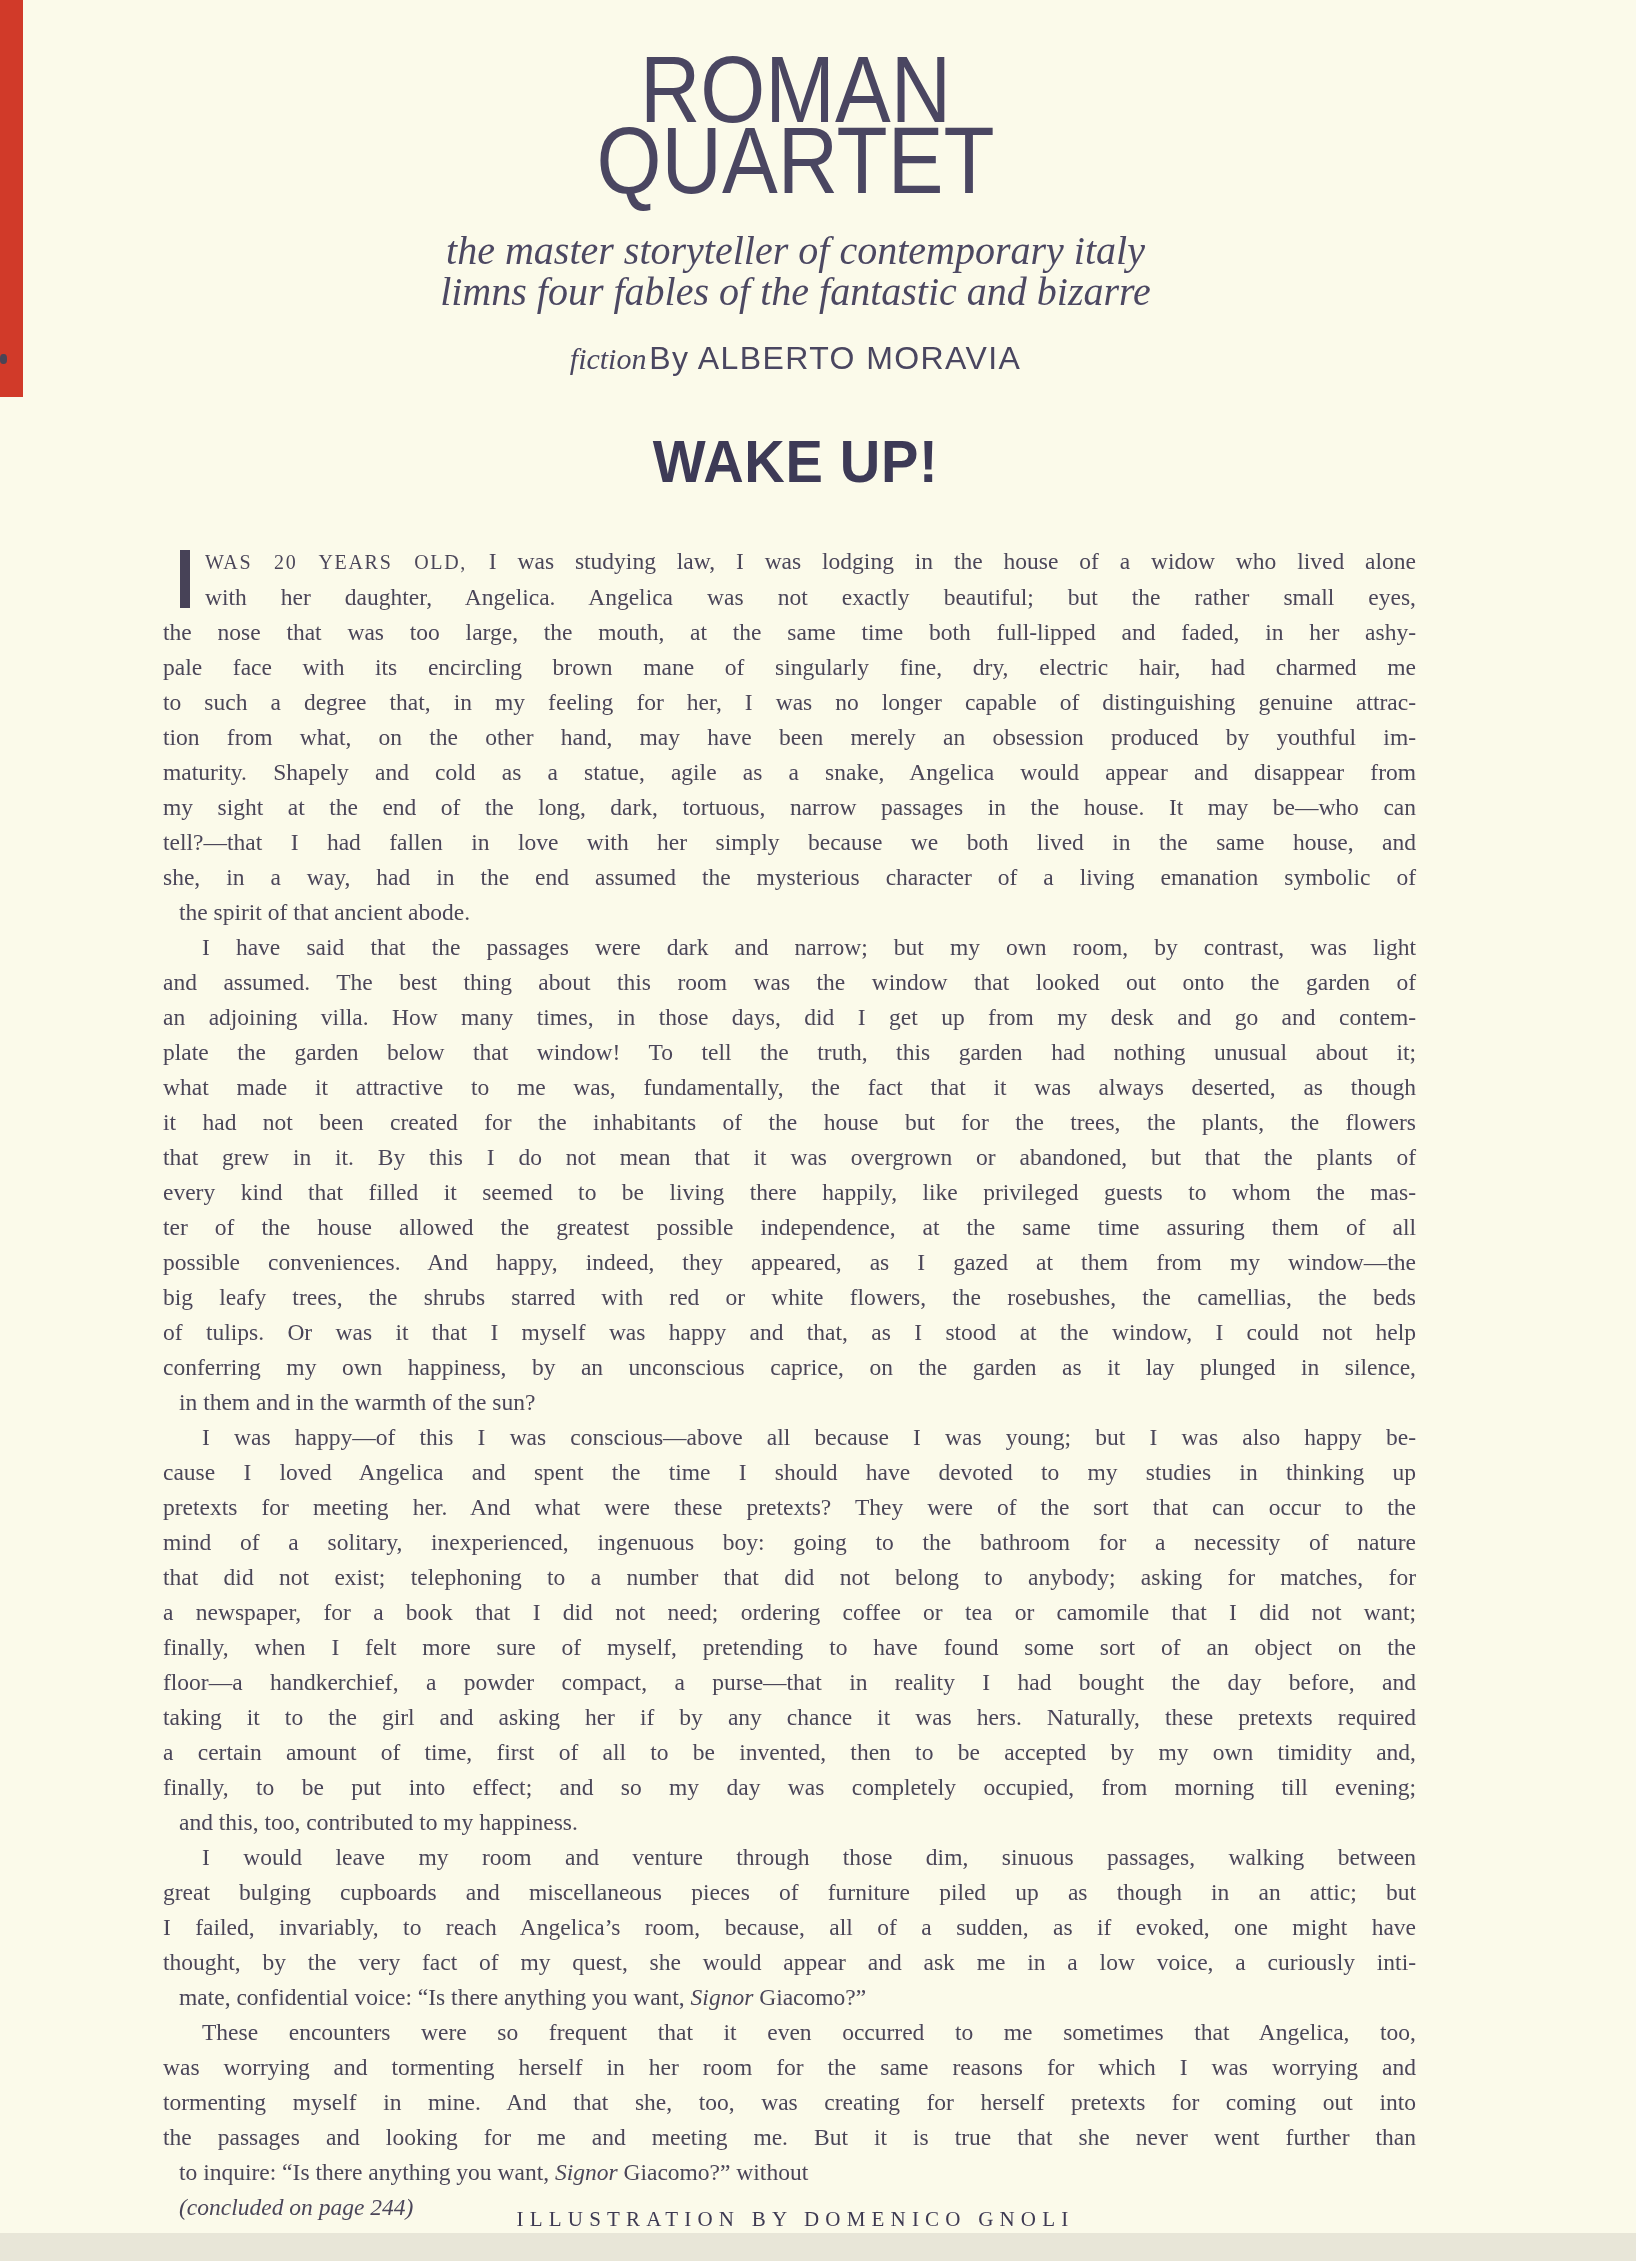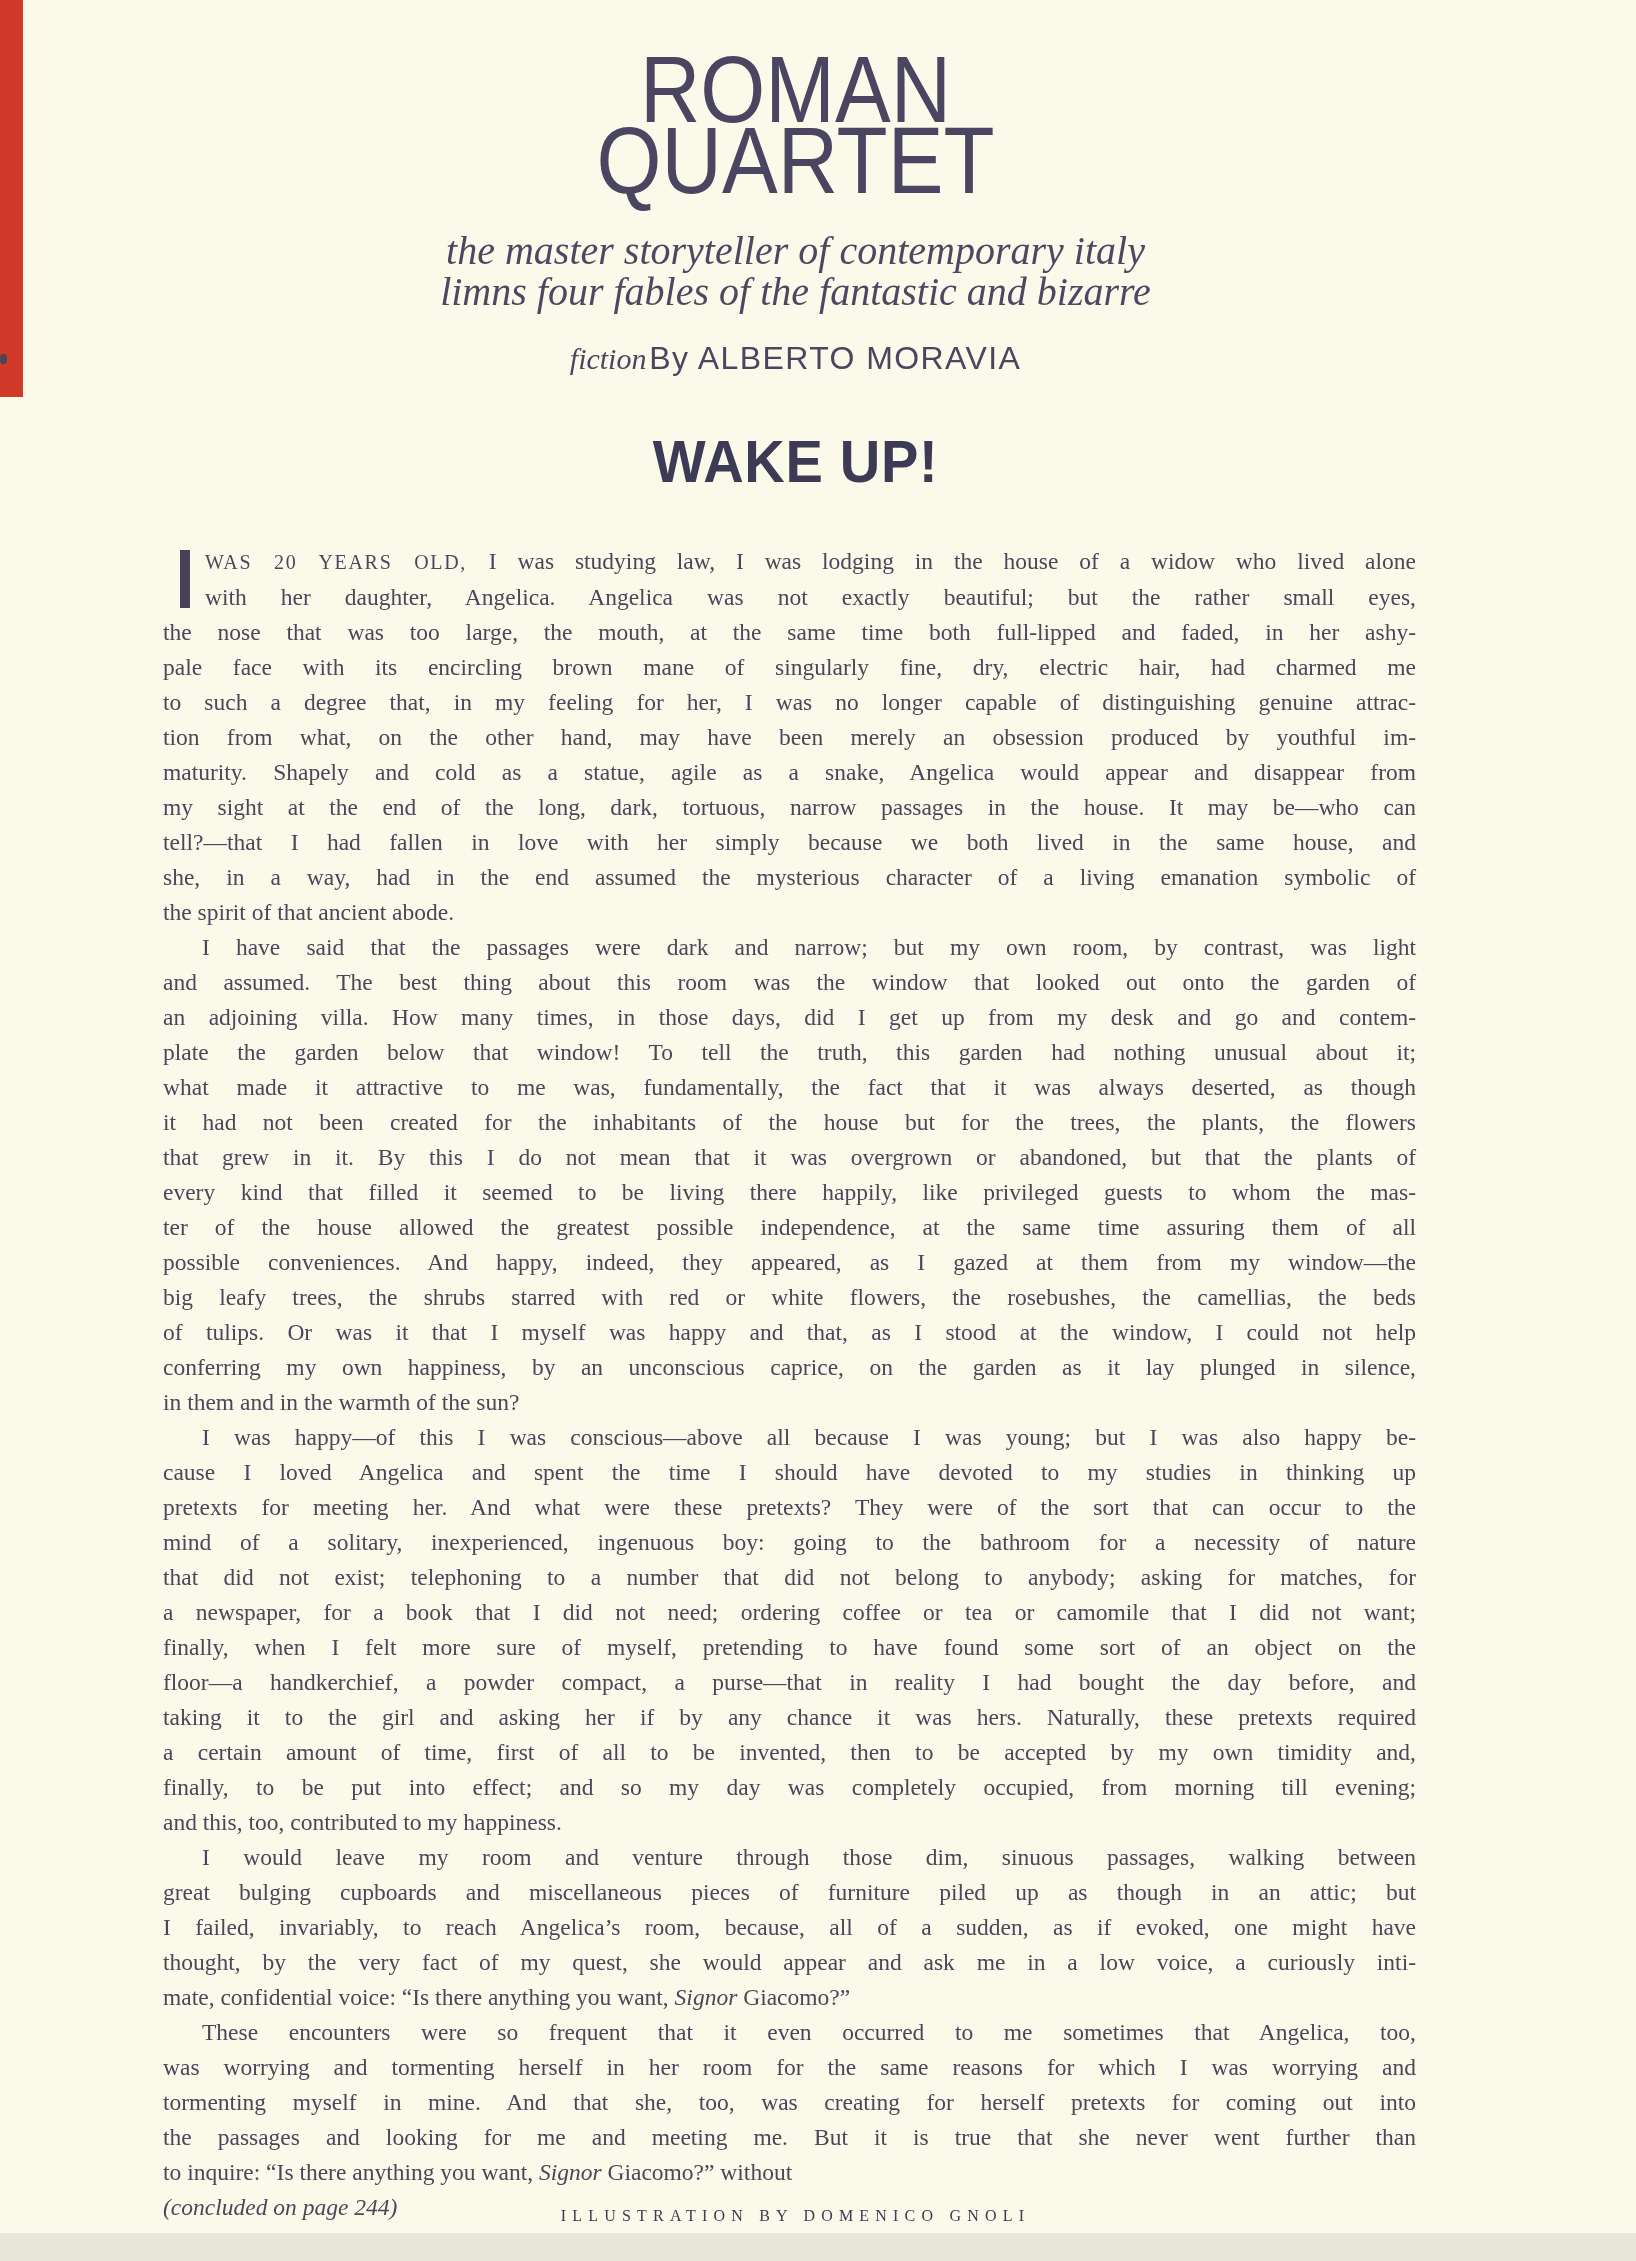--- a/index.html
+++ b/index.html
@@ -71,38 +71,38 @@
   }
   .body {
     position: absolute;
     left: 163px; top: 544px;
     width: 1253px;
     font-size: 23.5px;
     line-height: 35px;
     color: #4b4659;
   }
   .bline { text-align: justify; text-align-last: justify; }
-  .bline.last { text-align-last: left; }
+  .bline.last { text-align-last: left; margin-left: 16px; }
   .para.indent .bline:first-of-type { text-indent: 39px; }
   .dropcap {
     float: left;
     width: 9.7px; height: 58px;
     background: #474257;
     margin: 5.5px 15px 0 17.3px;
   }
   .leadin { font-size: 20px; letter-spacing: 1.7px; }
   .noteline { display: flex; justify-content: space-between; text-align: left; flex-direction: column; }
   .noteline .note { font-style: italic; }
   .footer {
     position: absolute;
     left: 169px; top: 2207px;
     width: 1253px;
     text-align: center;
     font-family: "Liberation Serif", serif;
-    font-size: 16px;
+    font-size: 21px;
     letter-spacing: 6.2px;
     color: #3e3a52;
   }
 </style>
 </head>
 <body>
 
 <div class="page">
 
   <div class="stripe"></div>

